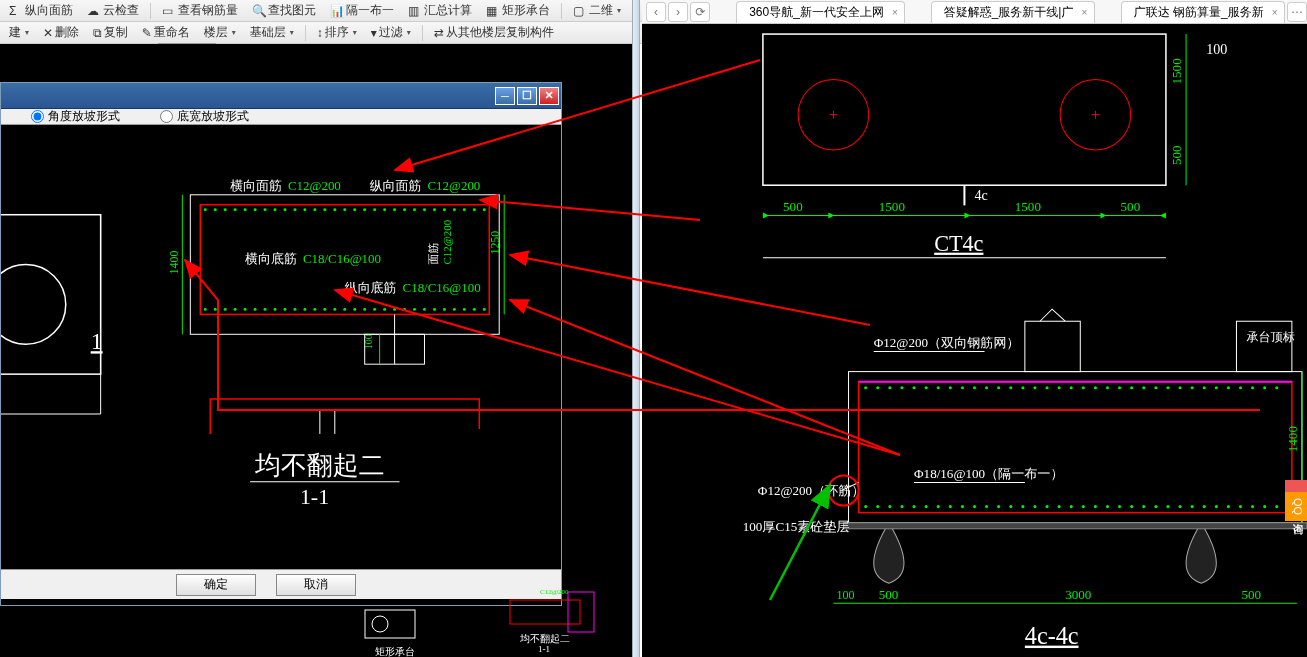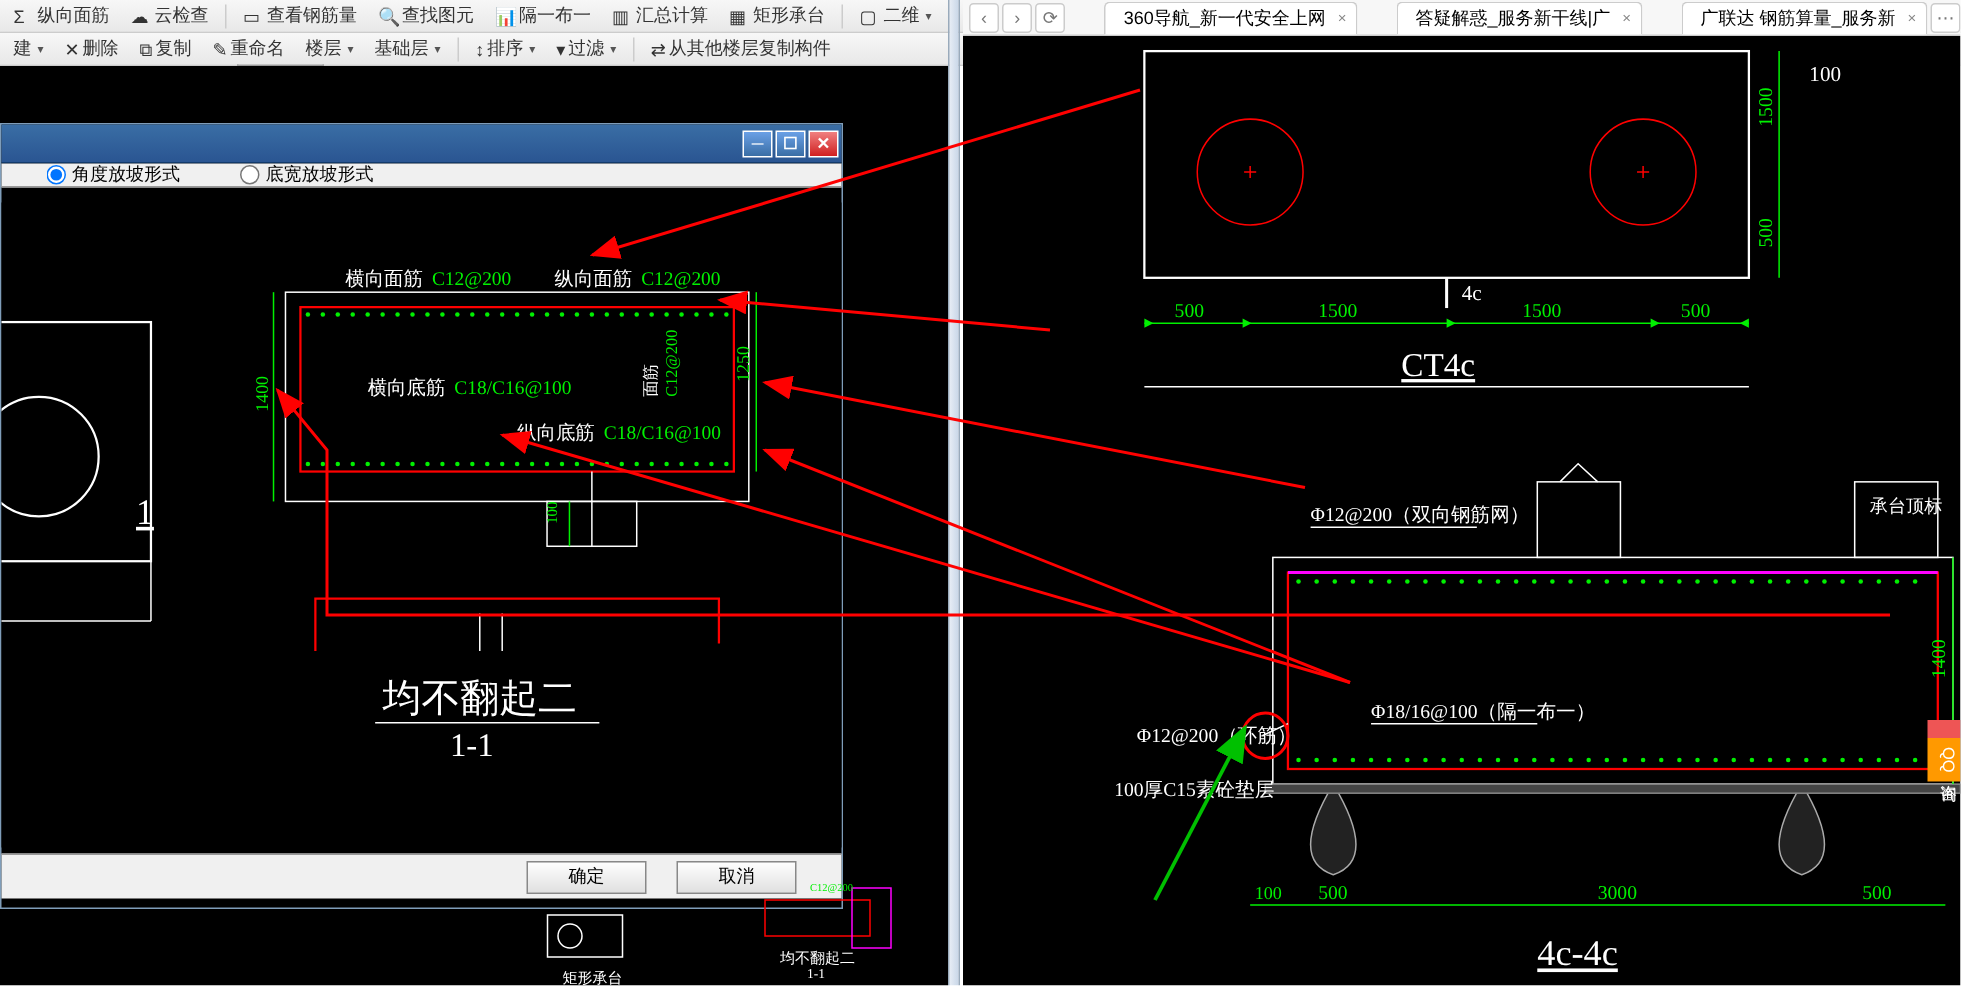--- a/index.html
+++ b/index.html
@@ -102,21 +102,21 @@
   .cad-area{
     position:absolute; left:0; top:52px; right:0; bottom:40px;
     background:#000;
   }
 
   .dialog-buttons{
     position:absolute;
     bottom:6px; left:0; right:0;
     height:30px;
     background:#f0f0f0;
-    display:flex;align-items:center;justify-content:flex-end;
+    display:flex;align-items:center;justify-content:center;
     gap:20px; padding-right:30px;
     border-top:1px solid #999;
   }
   .dbtn{
     width:80px;height:22px;
     border:1px solid #888;
     background:linear-gradient(#fefefe,#e0e0e0);
     font-size:12px;
   }
 

